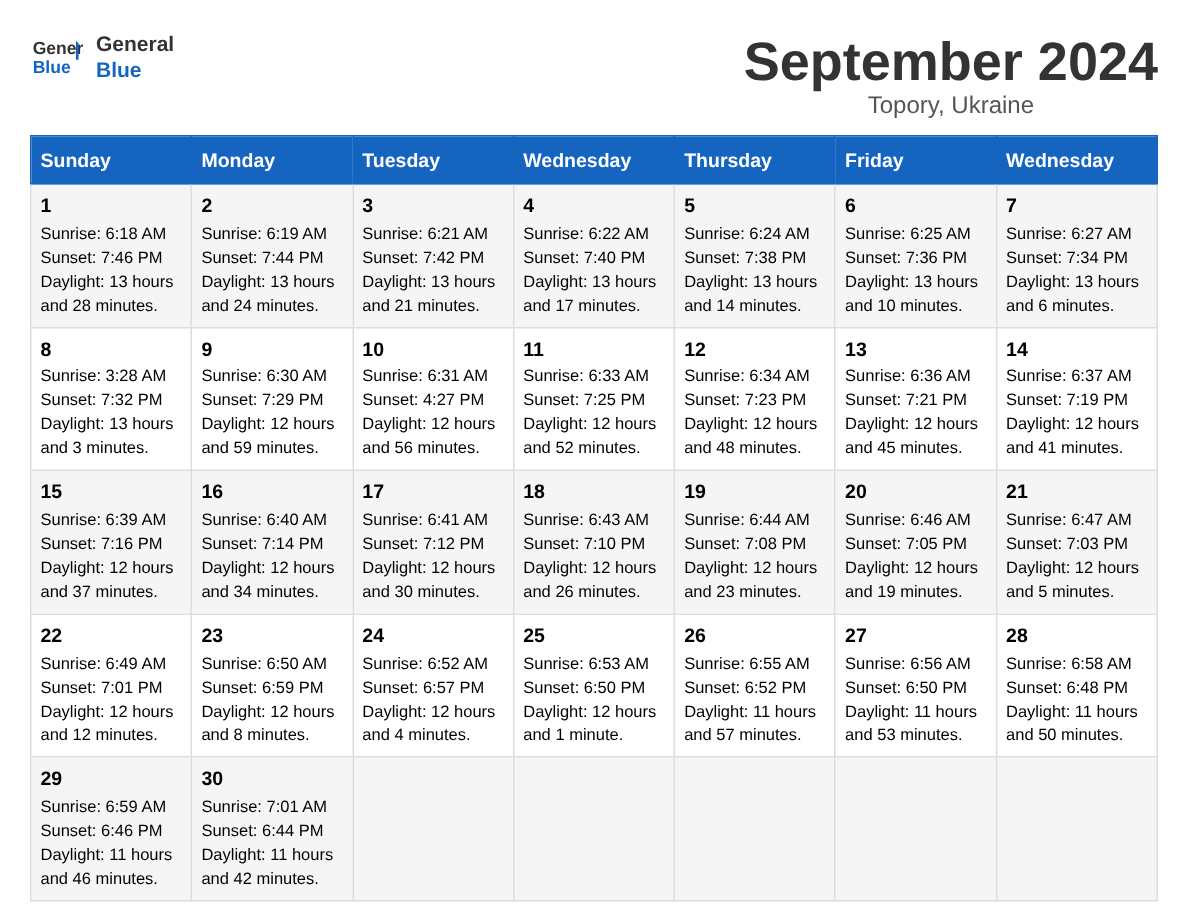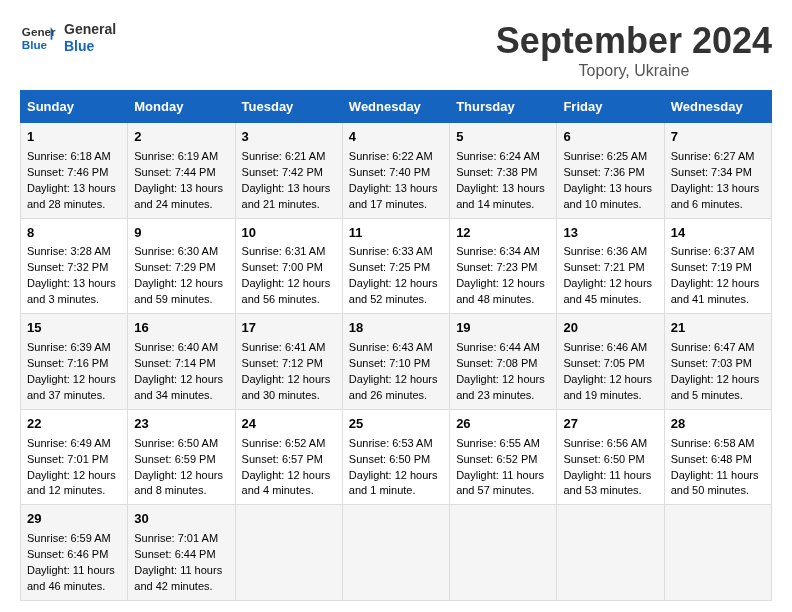--- a/index.html
+++ b/index.html
@@ -173,21 +173,21 @@
         <td>
           <span class="day-number">9</span>
           <div>Sunrise: 6:30 AM</div>
           <div>Sunset: 7:29 PM</div>
           <div>Daylight: 12 hours</div>
           <div>and 59 minutes.</div>
         </td>
         <td>
           <span class="day-number">10</span>
           <div>Sunrise: 6:31 AM</div>
-          <div>Sunset: 7:00 PM</div>
+          <div>Sunset: 4:27 PM</div>
           <div>Daylight: 12 hours</div>
           <div>and 56 minutes.</div>
         </td>
         <td>
           <span class="day-number">11</span>
           <div>Sunrise: 6:33 AM</div>
           <div>Sunset: 7:25 PM</div>
           <div>Daylight: 12 hours</div>
           <div>and 52 minutes.</div>
         </td>

